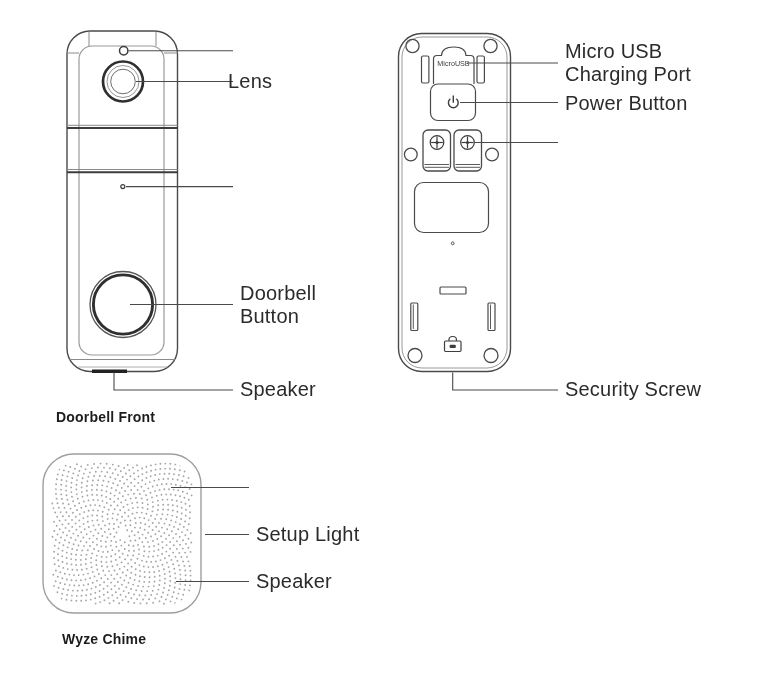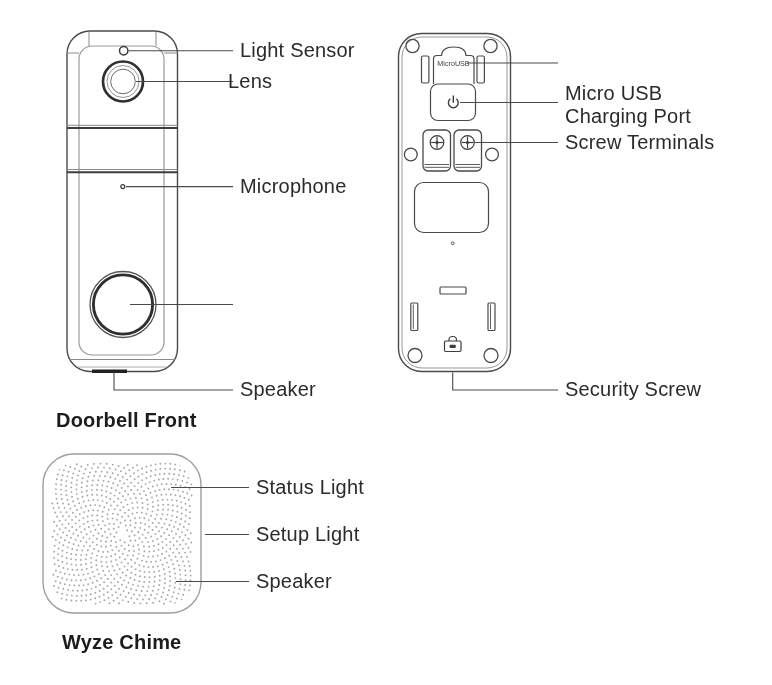--- a/index.html
+++ b/index.html
@@ -5,23 +5,23 @@
   html,body{margin:0;padding:0;background:#ffffff;}
   .stage{
     position:relative;width:772px;height:685px;background:#ffffff;overflow:hidden;
     font-family:"Liberation Sans", sans-serif;
   }
   .stage svg{position:absolute;left:0;top:0;}
   .label{
     position:absolute;font-size:20px;line-height:23px;letter-spacing:0.2px;
     color:#2b2b2b;white-space:nowrap;
   }
-  .label.wrap{white-space:normal;margin-top:42px;}
+  .label.wrap{white-space:normal;}
   .caption{
-    position:absolute;font-size:20px;font-weight:bold;letter-spacing:0.2px;
+    position:absolute;font-size:14px;font-weight:bold;letter-spacing:0.2px;
     color:#1c1c1c;white-space:nowrap;text-align:center;
   }
 </style>
 </head>
 <body>
 
 <div class="stage">
 
   <svg width="772" height="685" viewBox="0 0 772 685">
     <defs>
@@ -152,28 +152,26 @@
       <line x1="467" y1="63" x2="558" y2="63"></line>
       <line x1="460" y1="102.5" x2="558" y2="102.5"></line>
       <line x1="474.5" y1="142.5" x2="558" y2="142.5"></line>
       <polyline points="452.7,372.5 452.7,390 558,390"></polyline>
       <line x1="171" y1="487.5" x2="249" y2="487.5"></line>
       <line x1="205" y1="534.5" x2="249" y2="534.5"></line>
       <line x1="176" y1="581.5" x2="249" y2="581.5"></line>
     </g>
   </svg>
 
-  <div class="label" style="left:240px;top:39px">Light Sensor</div>
   <div class="label" style="left:228px;top:70px">Lens</div>
-  <div class="label" style="left:240px;top:175px">Microphone</div>
+  <div class="label wrap" style="left:240px;top:282px;width:92px">Doorbell Button</div>
   <div class="label" style="left:240px;top:378px">Speaker</div>
 
   <div class="label wrap" style="left:565px;top:40px;width:132px">Micro USB Charging Port</div>
-  <div class="label" style="left:565px;top:131px">Screw Terminals</div>
+  <div class="label" style="left:565px;top:92px">Power Button</div>
   <div class="label" style="left:565px;top:378px">Security Screw</div>
 
-  <div class="label" style="left:256px;top:476px">Status Light</div>
   <div class="label" style="left:256px;top:523px">Setup Light</div>
   <div class="label" style="left:256px;top:570px">Speaker</div>
 
   <div class="caption" style="left:56px;top:409px">Doorbell Front</div>
   <div class="caption" style="left:62px;top:631px">Wyze Chime</div>
 </div>
 
 </body></html>

